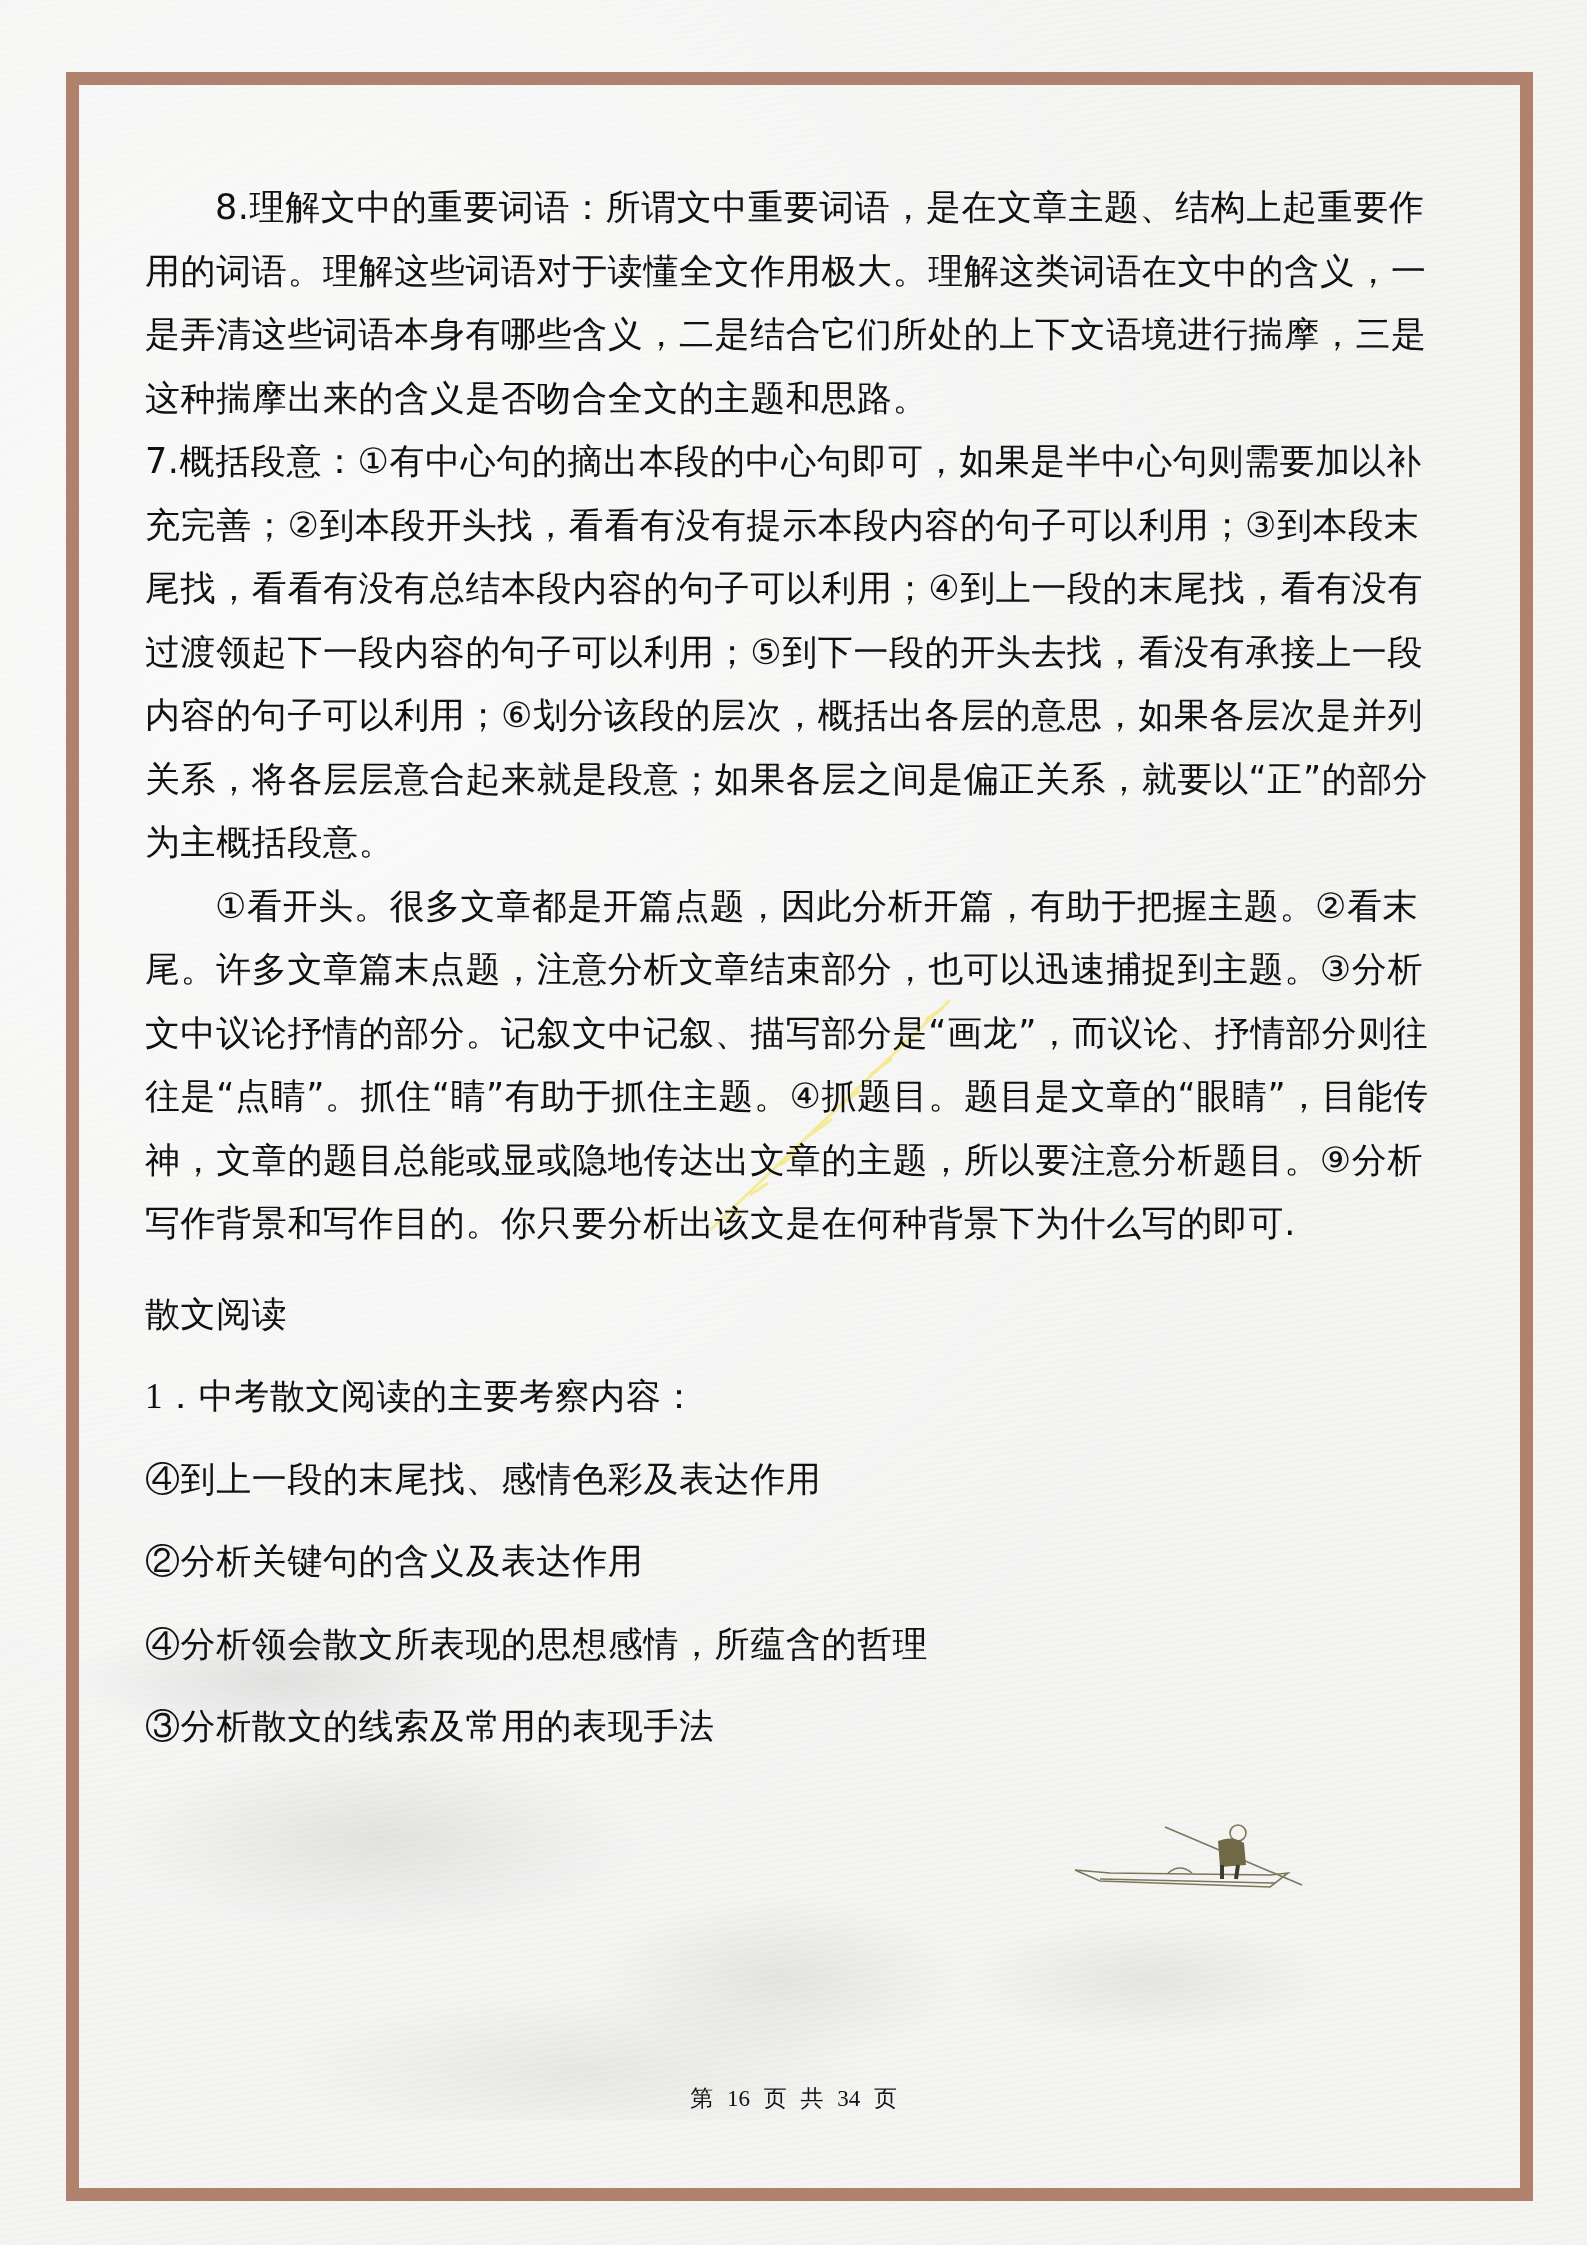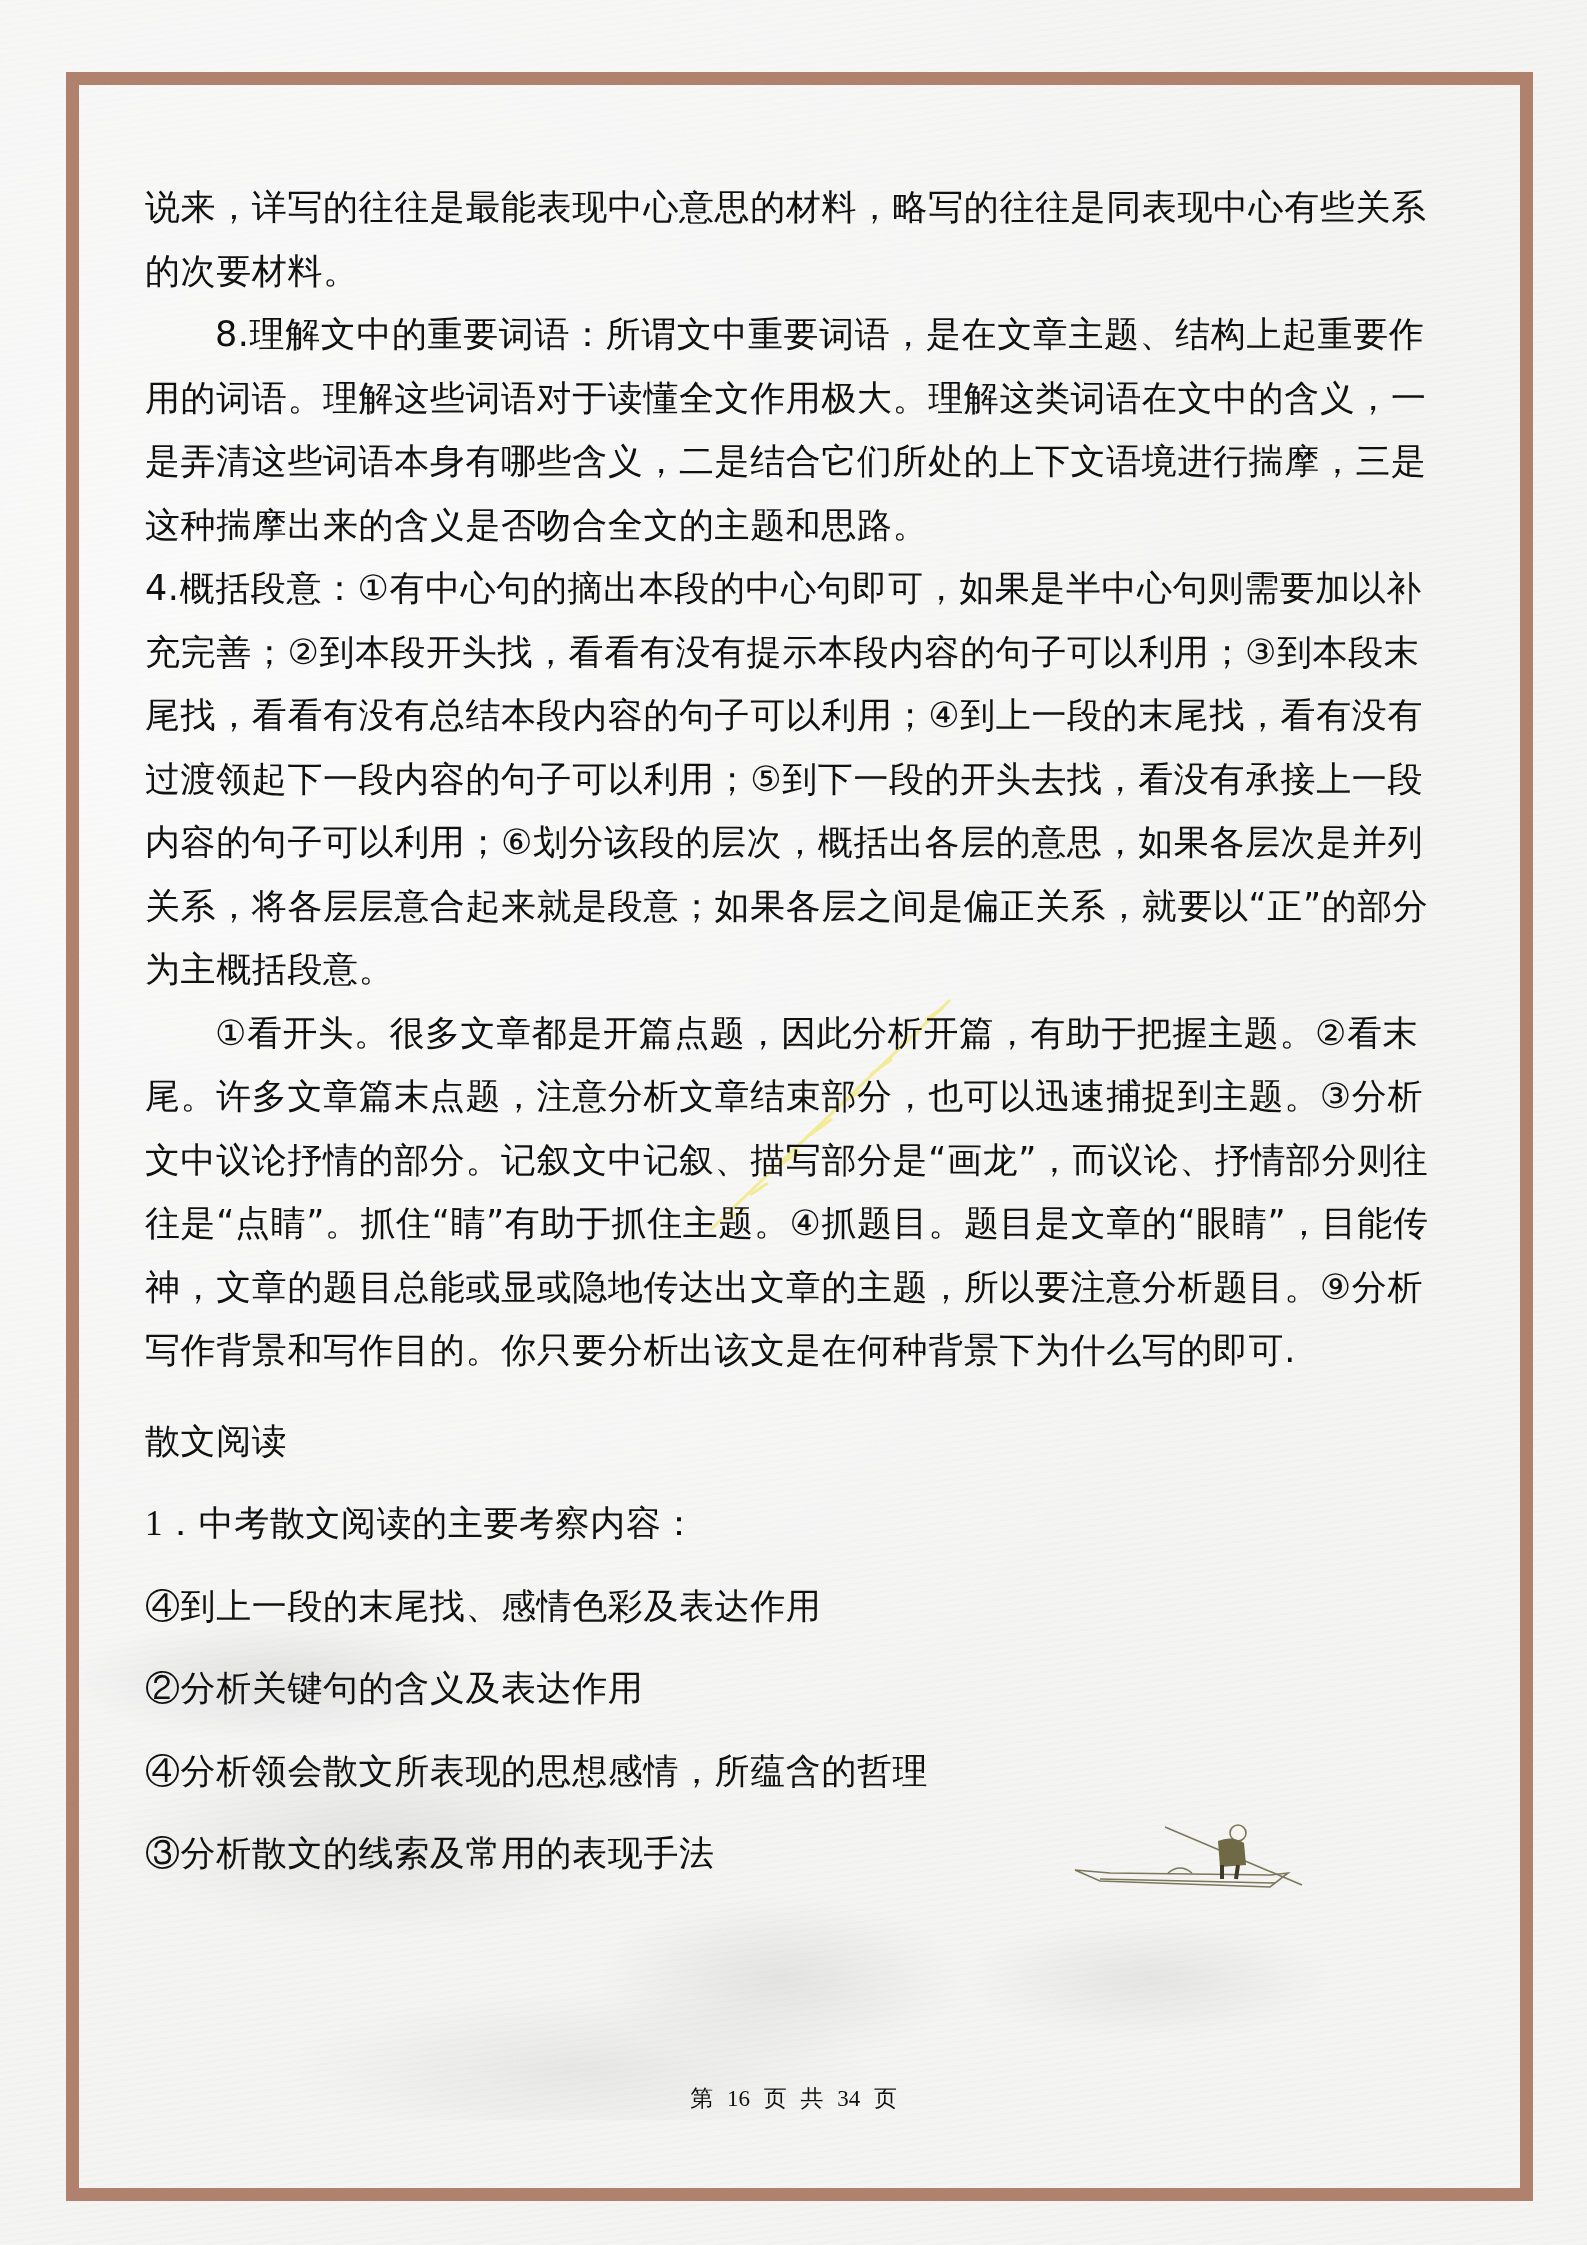--- a/index.html
+++ b/index.html
@@ -73,23 +73,22 @@
     <path d="M30 64 L205 68"></path>
     <path d="M98 58 q12 -10 24 0"></path>
     <line x1="95" y1="12" x2="232" y2="70"></line>
   </g>
   <circle cx="168" cy="18" r="8" fill="#f5f4ee" stroke="#7a775a" stroke-width="1.6"></circle>
   <path d="M148 26 q14 -6 26 2 l2 22 l-26 2 z" fill="#6f6a45"></path>
   <path d="M152 50 l0 14 M168 50 l-2 14" stroke="#3e3b28" stroke-width="4"></path>
 </svg>
 
 <div class="content">
-  <p>说来，详写的往往是最能表现中心意思的材料，略写的往往是同表现中心有些关系的次要材料。</p>
   <p class="indent">8.理解文中的重要词语：所谓文中重要词语，是在文章主题、结构上起重要作用的词语。理解这些词语对于读懂全文作用极大。理解这类词语在文中的含义，一是弄清这些词语本身有哪些含义，二是结合它们所处的上下文语境进行揣摩，三是这种揣摩出来的含义是否吻合全文的主题和思路。</p>
-  <p>4.概括段意：①有中心句的摘出本段的中心句即可，如果是半中心句则需要加以补充完善；②到本段开头找，看看有没有提示本段内容的句子可以利用；③到本段末尾找，看看有没有总结本段内容的句子可以利用；④到上一段的末尾找，看有没有过渡领起下一段内容的句子可以利用；⑤到下一段的开头去找，看没有承接上一段内容的句子可以利用；⑥划分该段的层次，概括出各层的意思，如果各层次是并列关系，将各层层意合起来就是段意；如果各层之间是偏正关系，就要以“正”的部分为主概括段意。</p>
+  <p>7.概括段意：①有中心句的摘出本段的中心句即可，如果是半中心句则需要加以补充完善；②到本段开头找，看看有没有提示本段内容的句子可以利用；③到本段末尾找，看看有没有总结本段内容的句子可以利用；④到上一段的末尾找，看有没有过渡领起下一段内容的句子可以利用；⑤到下一段的开头去找，看没有承接上一段内容的句子可以利用；⑥划分该段的层次，概括出各层的意思，如果各层次是并列关系，将各层层意合起来就是段意；如果各层之间是偏正关系，就要以“正”的部分为主概括段意。</p>
   <p class="indent">①看开头。很多文章都是开篇点题，因此分析开篇，有助于把握主题。②看末尾。许多文章篇末点题，注意分析文章结束部分，也可以迅速捕捉到主题。③分析文中议论抒情的部分。记叙文中记叙、描写部分是“画龙”，而议论、抒情部分则往往是“点睛”。抓住“睛”有助于抓住主题。④抓题目。题目是文章的“眼睛”，目能传神，文章的题目总能或显或隐地传达出文章的主题，所以要注意分析题目。⑨分析写作背景和写作目的。你只要分析出该文是在何种背景下为什么写的即可.</p>
   <div class="list-block">
     <p>散文阅读</p>
     <p>1．中考散文阅读的主要考察内容：</p>
     <p>④到上一段的末尾找、感情色彩及表达作用</p>
     <p>②分析关键句的含义及表达作用</p>
     <p>④分析领会散文所表现的思想感情，所蕴含的哲理</p>
     <p>③分析散文的线索及常用的表现手法</p>
   </div>
 </div>

